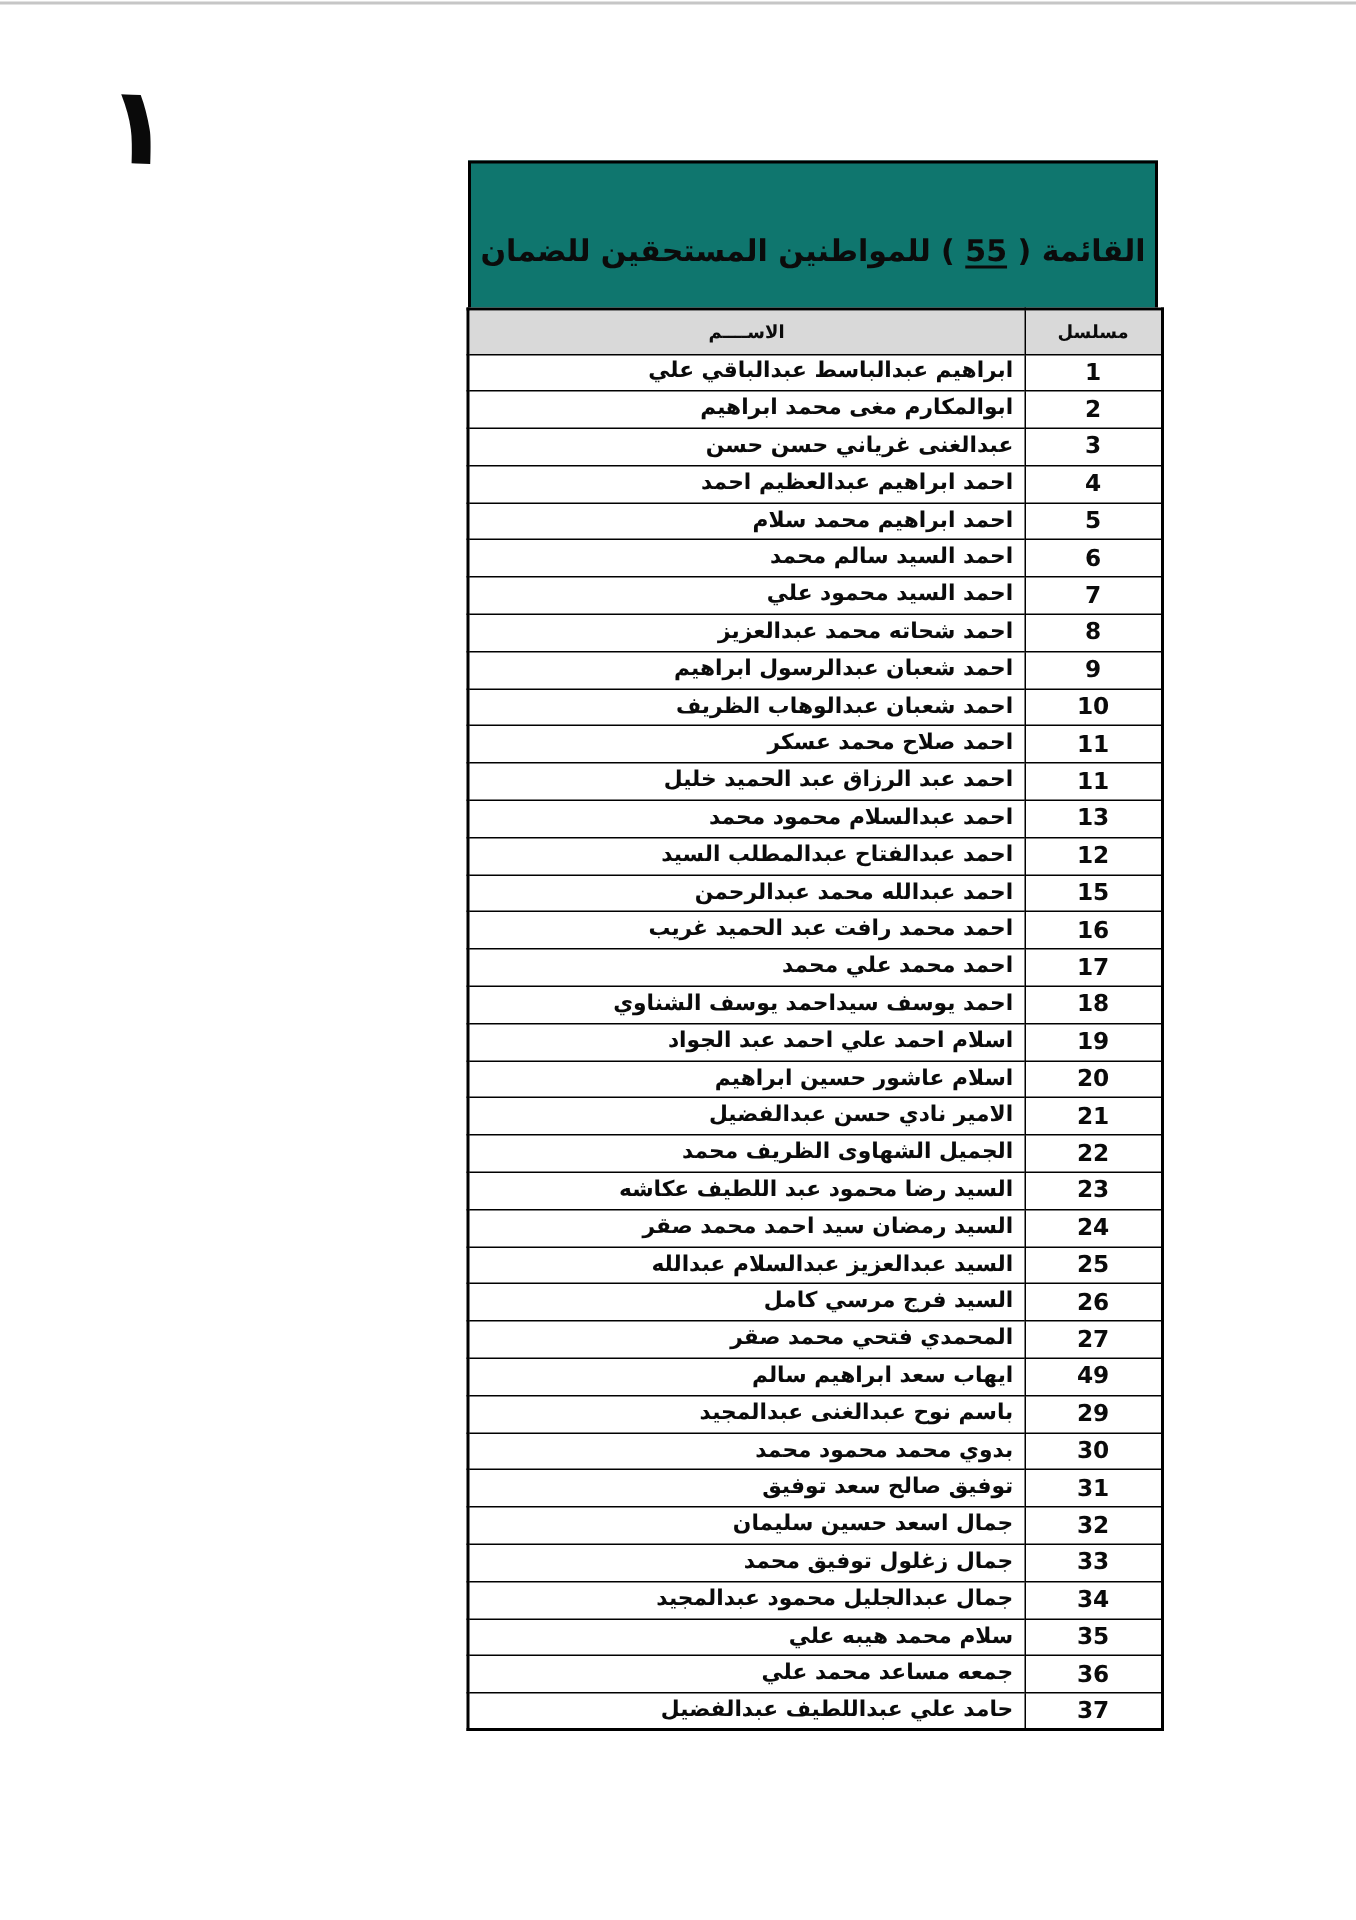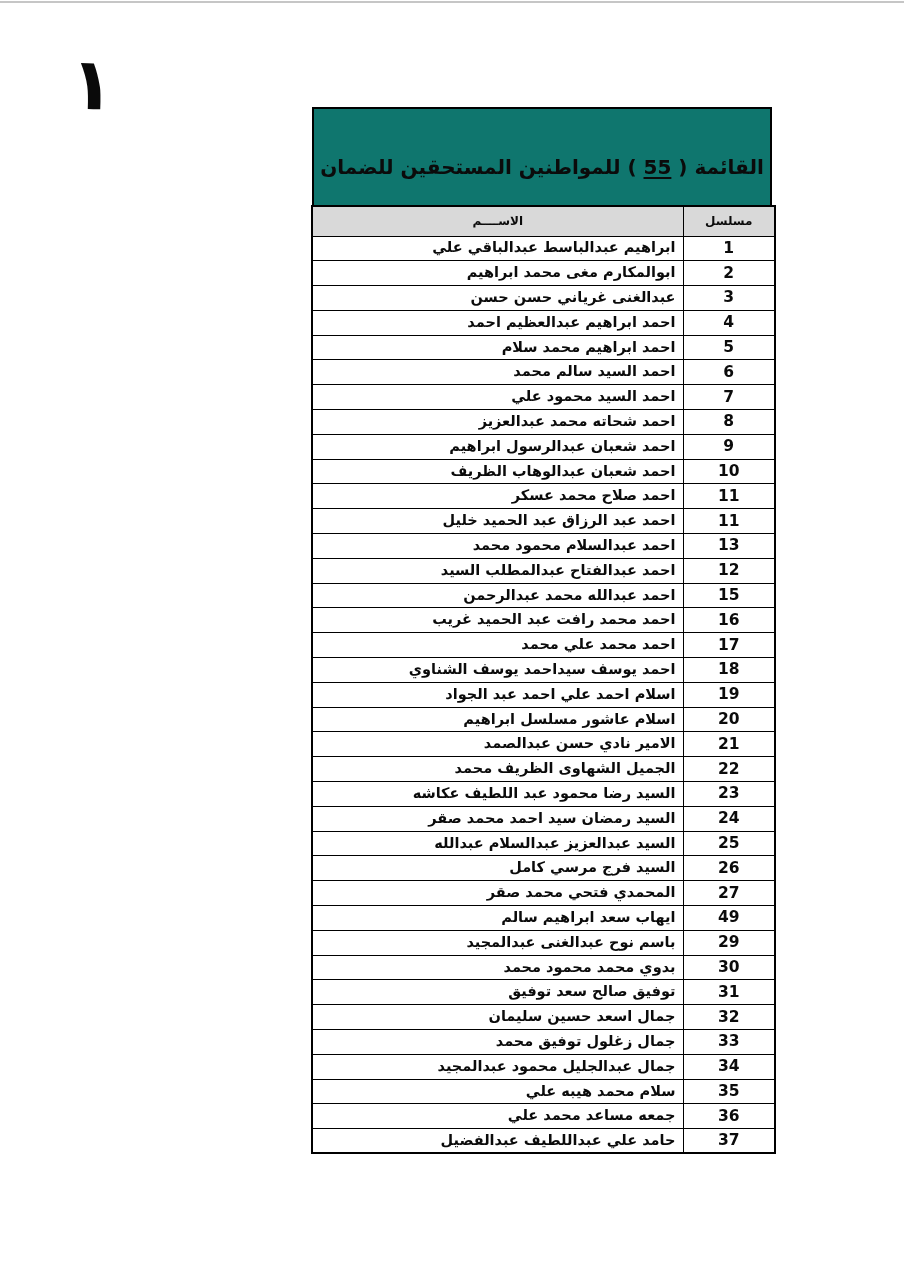--- a/index.html
+++ b/index.html
@@ -164,25 +164,25 @@
         <tr>
           <td class="serial">18</td>
           <td class="name">احمد يوسف سيداحمد يوسف الشناوي</td>
         </tr>
         <tr>
           <td class="serial">19</td>
           <td class="name">اسلام احمد علي احمد عبد الجواد</td>
         </tr>
         <tr>
           <td class="serial">20</td>
-          <td class="name">اسلام عاشور مسلسل ابراهيم</td>
+          <td class="name">اسلام عاشور حسين ابراهيم</td>
         </tr>
         <tr>
           <td class="serial">21</td>
-          <td class="name">الامير نادي حسن عبدالصمد</td>
+          <td class="name">الامير نادي حسن عبدالفضيل</td>
         </tr>
         <tr>
           <td class="serial">22</td>
           <td class="name">الجميل الشهاوى الظريف محمد</td>
         </tr>
         <tr>
           <td class="serial">23</td>
           <td class="name">السيد رضا محمود عبد اللطيف عكاشه</td>
         </tr>
         <tr>

